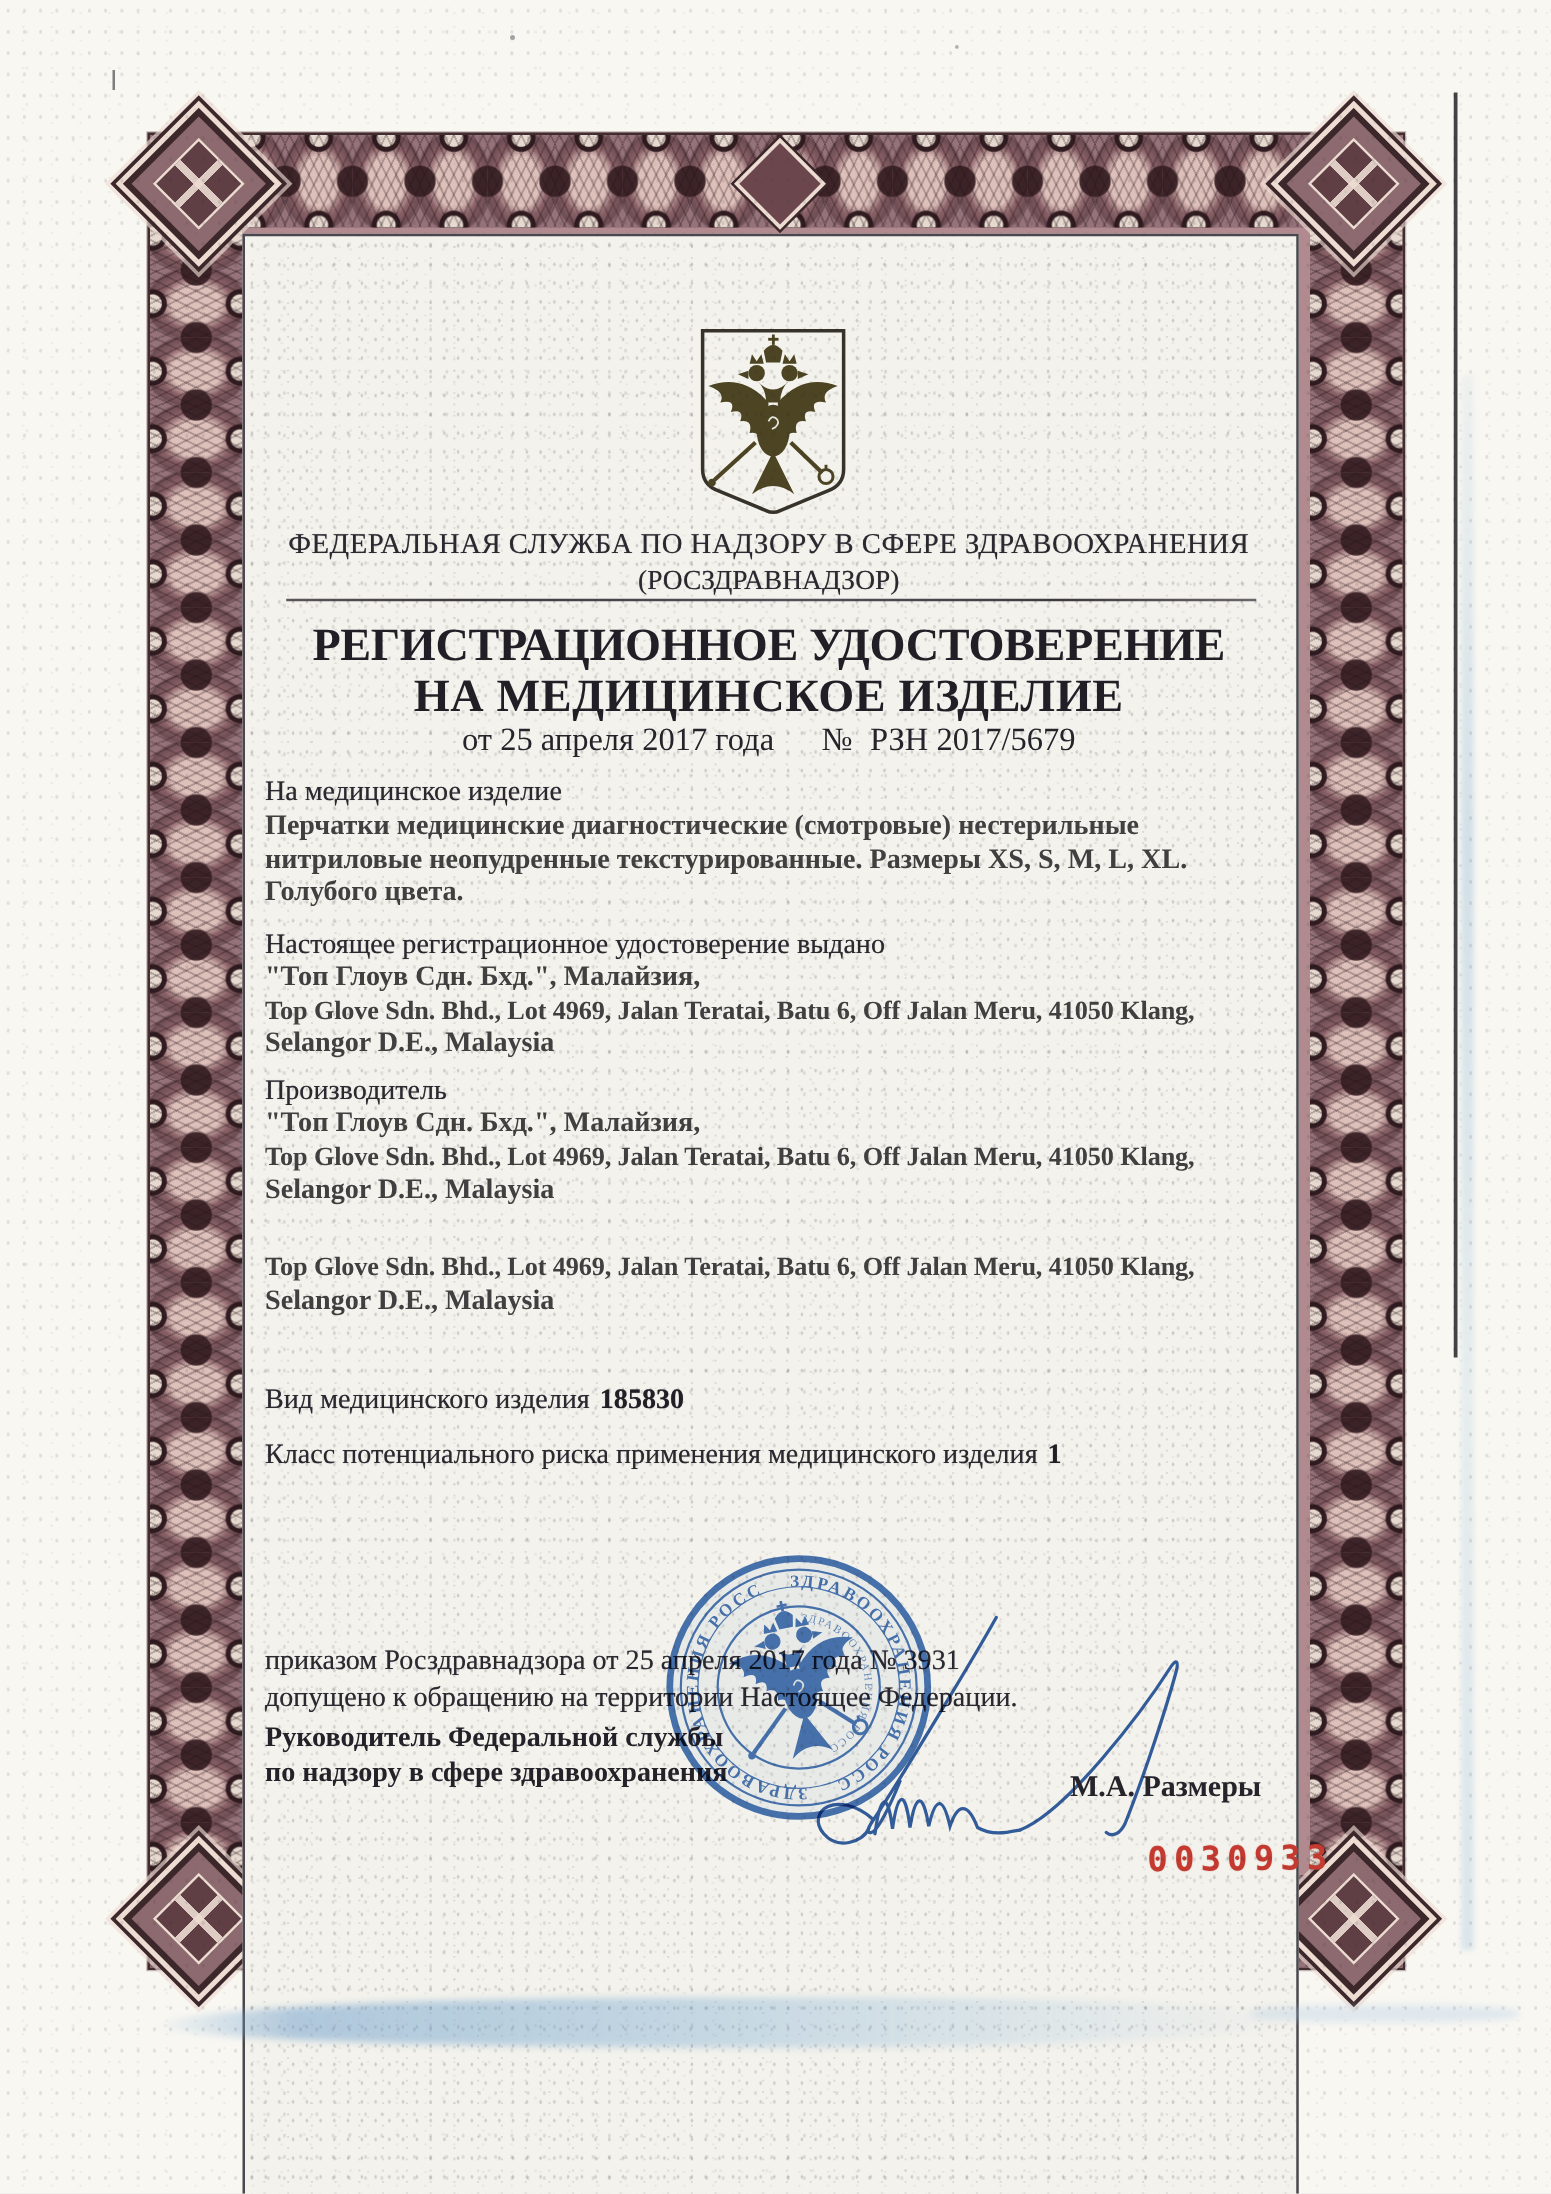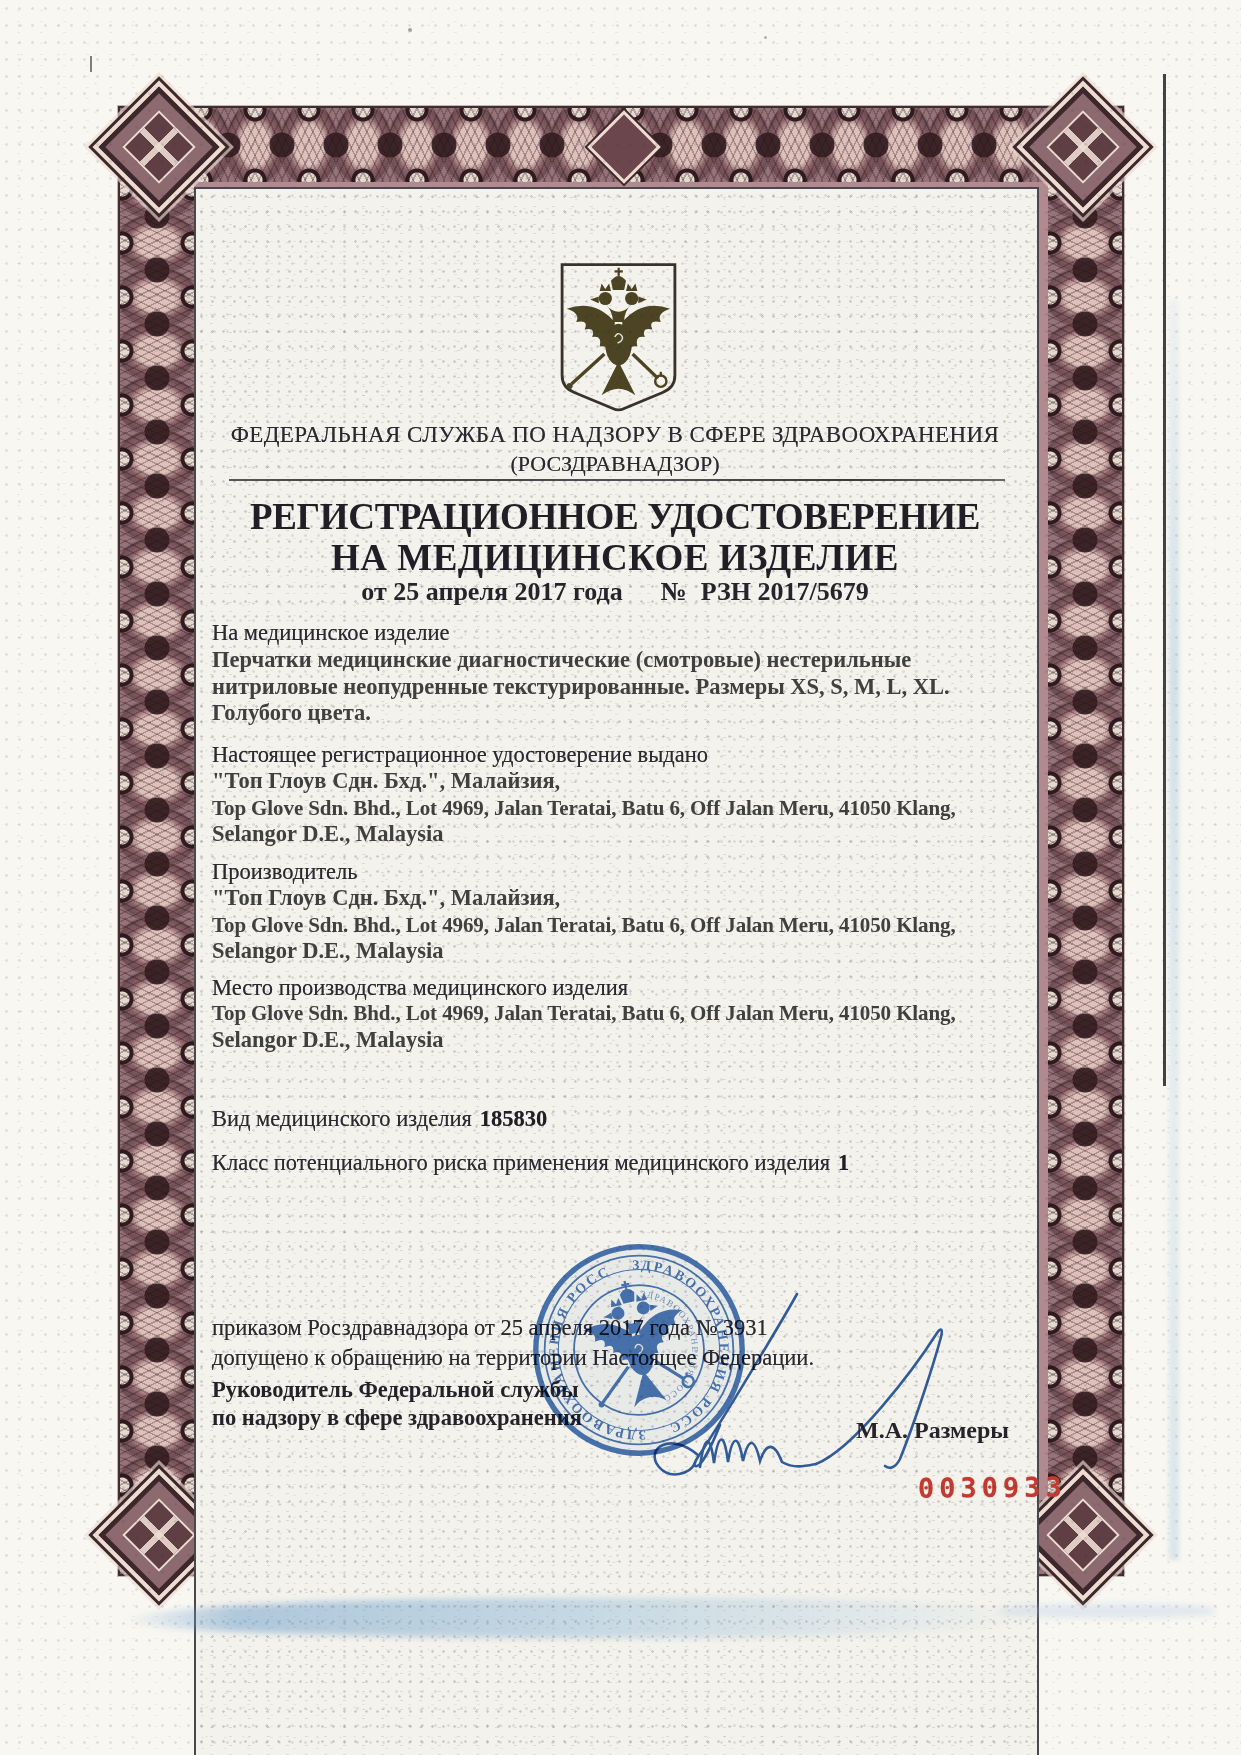--- a/index.html
+++ b/index.html
@@ -95,21 +95,21 @@
   .inner > div, .inner > svg {position:absolute;}
 
   .c{left:8px; width:822px; text-align:center;}
   .txt{color:#2b2830; text-shadow:0 0 .6px rgba(35,30,40,.55);}
   .agency{top:233px; font-size:23px; letter-spacing:.4px;}
   .agency2{top:262px; font-size:22px;}
   .divider{left:33px; top:290px; width:776px; height:2px;
     background:linear-gradient(90deg,#5a565c, #3e3a40 18%, #55515a 52%, #3e3a40 80%, #6a666c);}
   .title1{top:306px; font-size:37px; font-weight:bold; letter-spacing:-.3px; color:#211e26;}
   .title2{top:347px; font-size:37px; font-weight:bold; letter-spacing:.5px; color:#211e26;}
-  .dateline{top:388px; font-size:26px; font-weight:bold; color:#26232b;}
+  .dateline{top:388px; font-size:26px; font-weight:normal; color:#26232b;}
   .dateline .gap{display:inline-block; width:38px;}
   .numsign{margin-right:14px;}
 
   .lbl{left:16px; width:815px; font-size:22.5px;}
   .bb{left:16px; width:815px; font-size:22.5px; font-weight:bold; line-height:26.5px; color:#404040;}
   .bb .ln{display:block;}
   .bb .addr{font-size:21px; letter-spacing:-.1px;}
   .bv{font-weight:bold; margin-left:8px; color:#211e26;}
 
   .sigtitle{left:16px; width:600px; font-size:22.5px; font-weight:bold; color:#242129;}
@@ -221,21 +221,20 @@
         <span class="ln">Selangor D.E., Malaysia</span>
       </div>
 
       <div class="lbl txt" style="top:670px">Производитель</div>
       <div class="bb" style="top:696px">
         <span class="ln">"Топ Глоув Сдн. Бхд.", Малайзия,</span>
         <span class="ln addr">Top Glove Sdn. Bhd., Lot 4969, Jalan Teratai, Batu 6, Off Jalan Meru, 41050 Klang,</span>
         <span class="ln">Selangor D.E., Malaysia</span>
       </div>
 
-      <div class="lbl txt" style="top:786px">Место производства медицинского изделия</div>
       <div class="bb" style="top:811px">
         <span class="ln addr">Top Glove Sdn. Bhd., Lot 4969, Jalan Teratai, Batu 6, Off Jalan Meru, 41050 Klang,</span>
         <span class="ln">Selangor D.E., Malaysia</span>
       </div>
 
 
       <div class="lbl txt" style="top:917px">
         <span>Вид медицинского изделия</span><span class="bv">185830</span>
       </div>
 

